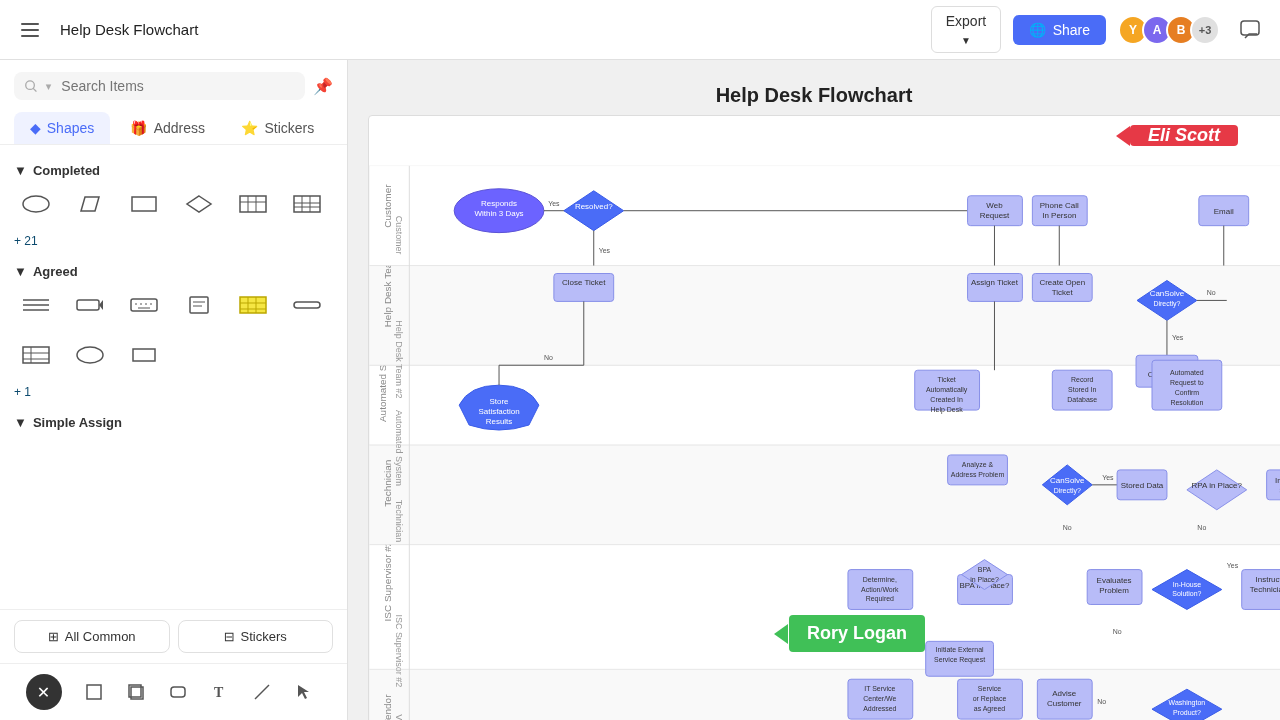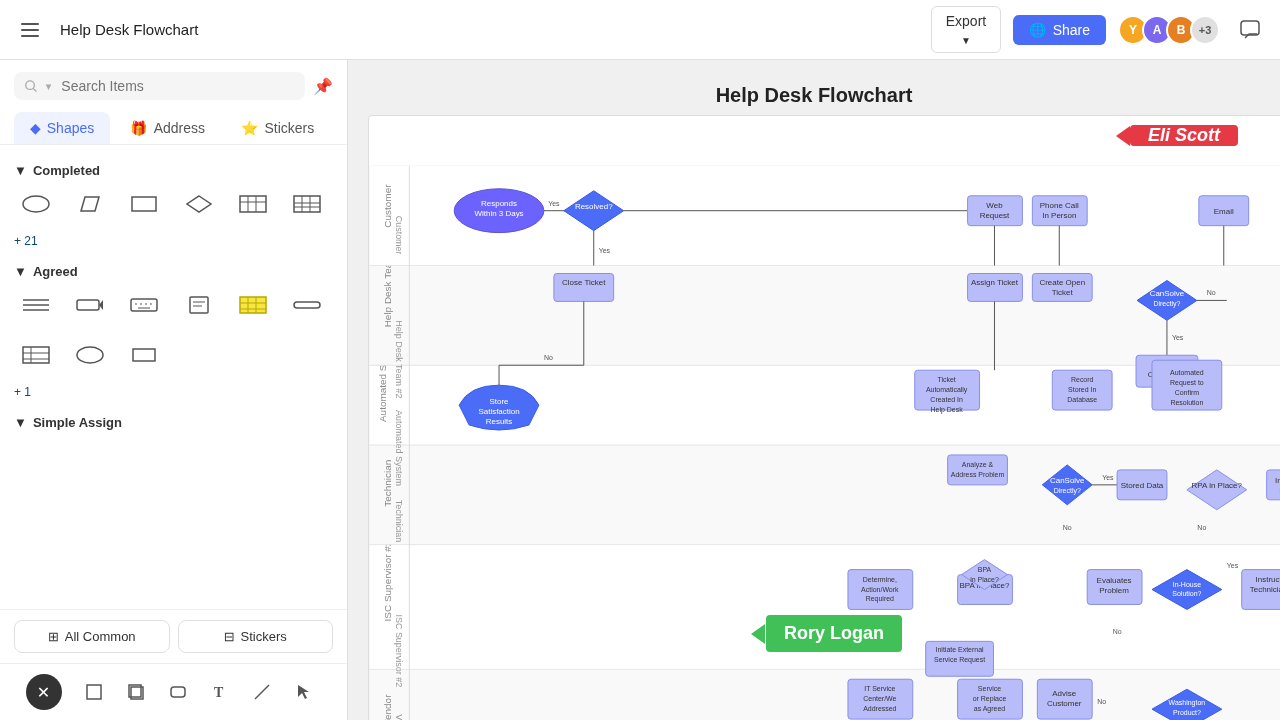--- a/index.html
+++ b/index.html
@@ -740,21 +740,21 @@
     </svg>
 
     <div style="position:absolute;top:65px;right:42px;">
 
       <div style="position:absolute;left:-14px;top:50%;transform:translateY(-50%) rotate(0deg);width:0;height:0;border-top:10px solid transparent;border-bottom:10px solid transparent;border-right:14px solid #e63946;"></div>
       <div style="background:#e63946;color:#fff;padding:0 18px;border-radius:4px;font-size:18px;font-weight:700;white-space:nowrap;font-style:italic;">
         <span>Eli Scott</span>
       </div>
     </div>
 
-    <div style="position:absolute;bottom:68px;left:418px;">
+    <div style="position:absolute;bottom:68px;left:441px;">
 
       <div style="position:absolute;left:-15px;top:50%;transform:translateY(-50%);width:0;height:0;border-top:10px solid transparent;border-bottom:10px solid transparent;border-right:14px solid #40c057;"></div>
       <div style="background:#40c057;color:#fff;padding:8px 18px;border-radius:4px;font-size:18px;font-weight:700;white-space:nowrap;">
         <span>Rory Logan</span>
       </div>
     </div>
 
   </div>
 </div>
 

